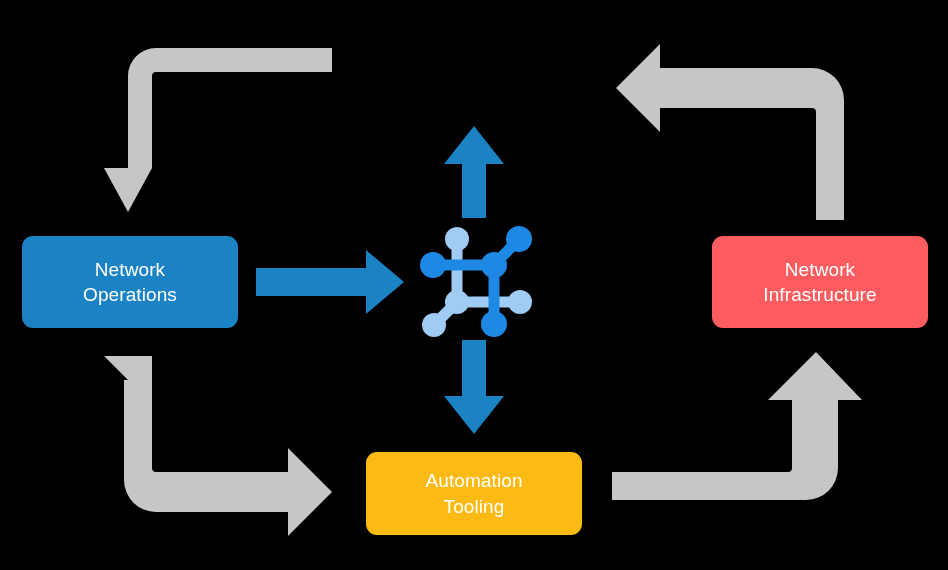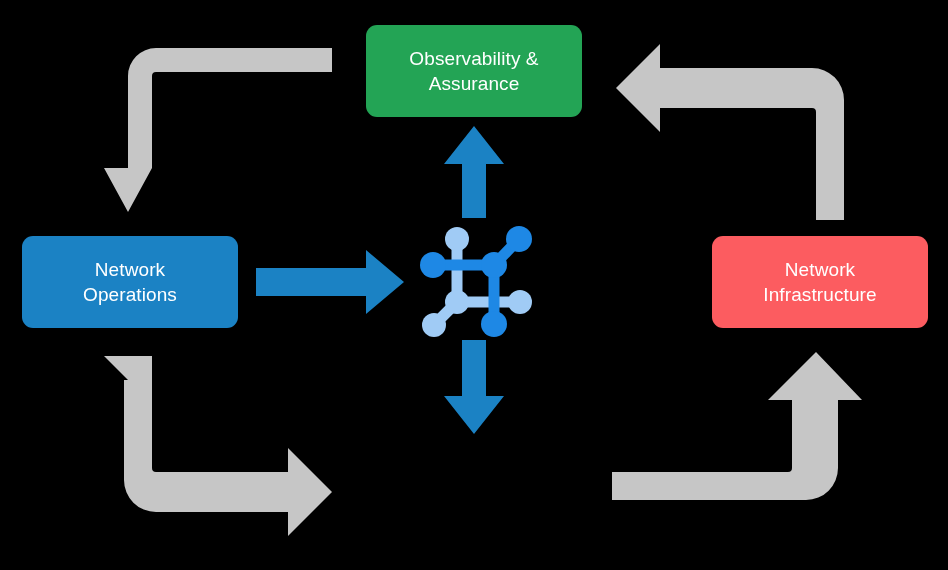--- a/index.html
+++ b/index.html
@@ -102,23 +102,23 @@
     <circle cx="457" cy="239" r="12" fill="#A0CBF5"></circle>
     <circle cx="433" cy="265" r="13" fill="#1E88E5"></circle>
     <circle cx="494" cy="265" r="13" fill="#1E88E5"></circle>
     <circle cx="519" cy="239" r="13" fill="#1E88E5"></circle>
     <circle cx="457" cy="302" r="12" fill="#A0CBF5"></circle>
     <circle cx="520" cy="302" r="12" fill="#A0CBF5"></circle>
     <circle cx="434" cy="325" r="12" fill="#A0CBF5"></circle>
     <circle cx="494" cy="324" r="13" fill="#1E88E5"></circle>
   </svg>
 
-  <div class="node-box" id="box-observability">Observability &amp;
-Assurance</div>
 
   <div class="node-box" id="box-operations">Network
 Operations</div>
 
   <div class="node-box" id="box-infrastructure">Network
 Infrastructure</div>
 
+  <div class="node-box" id="box-automation">Automation
+Tooling</div>
 
 </div>
 
 </body></html>

